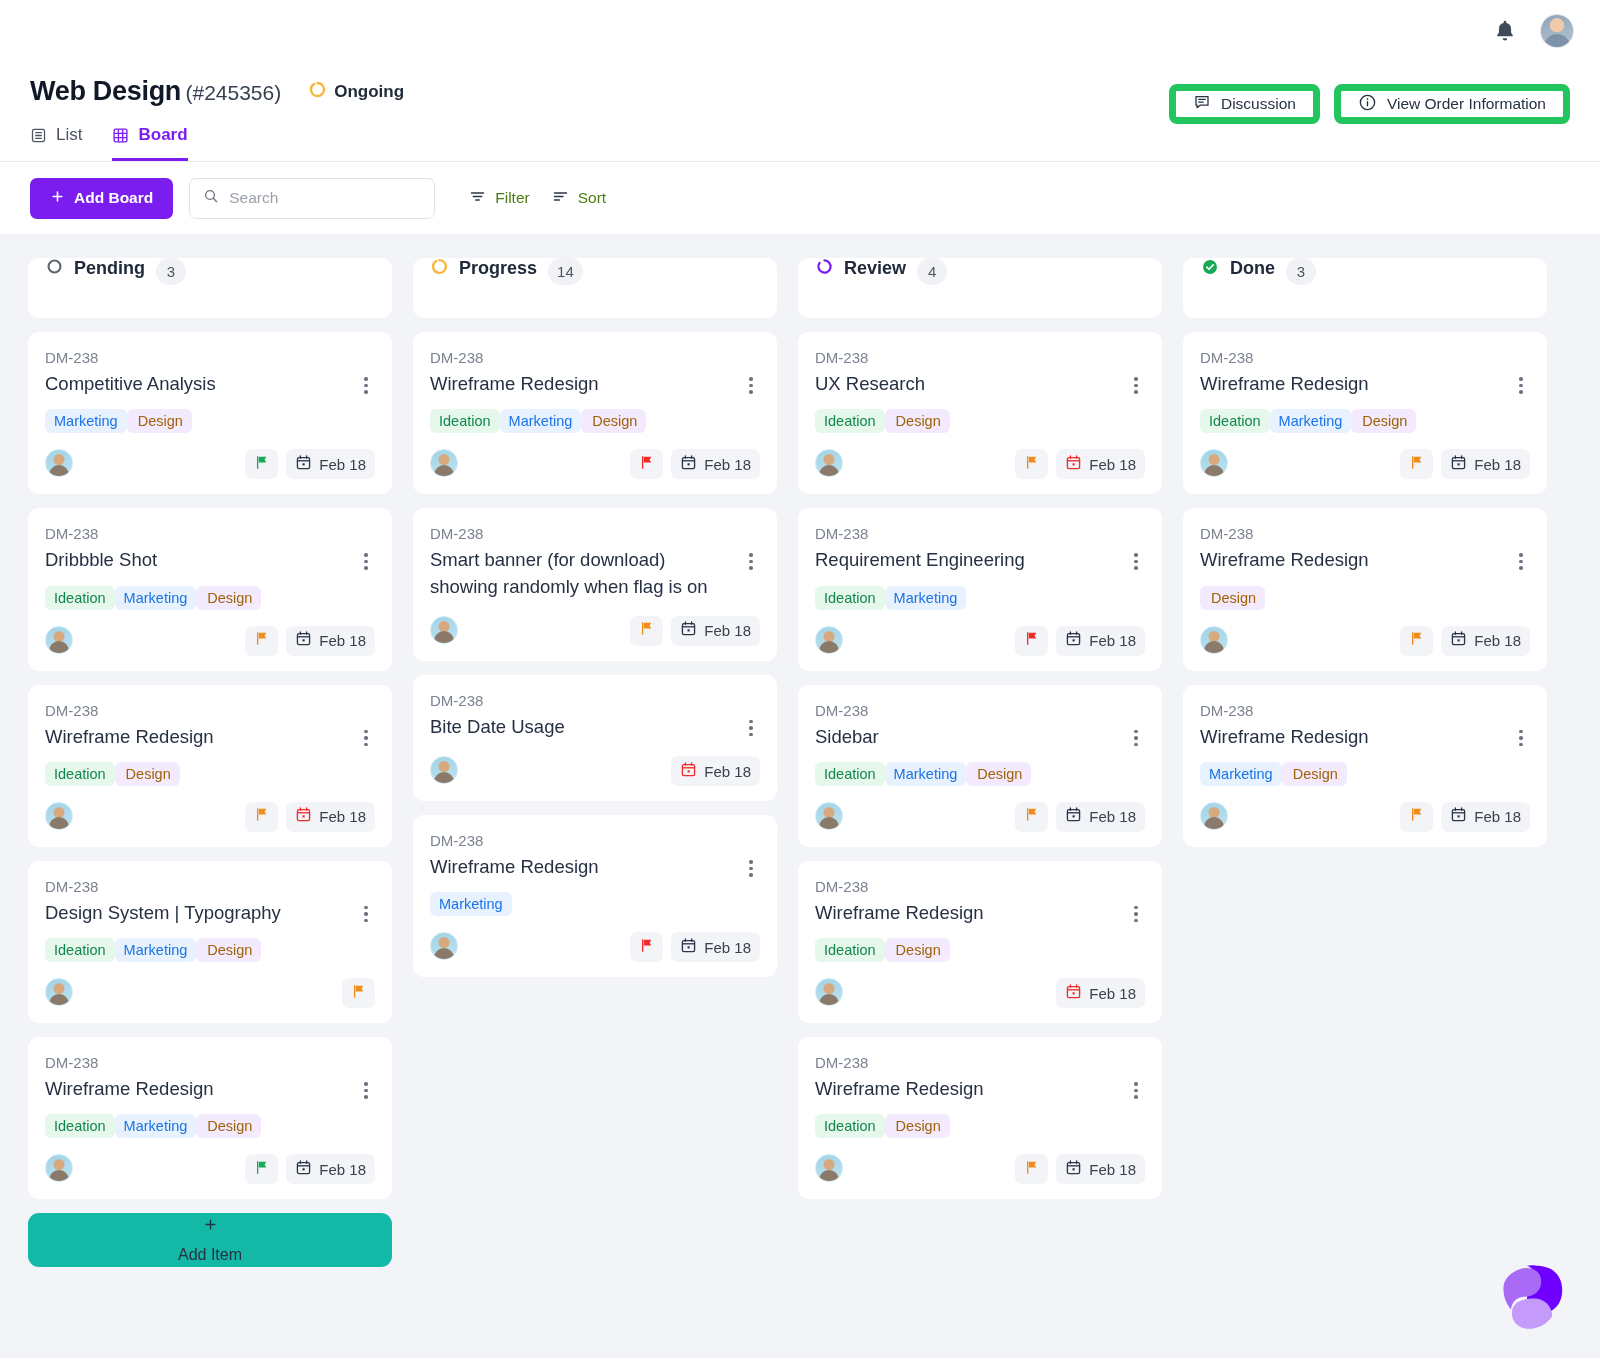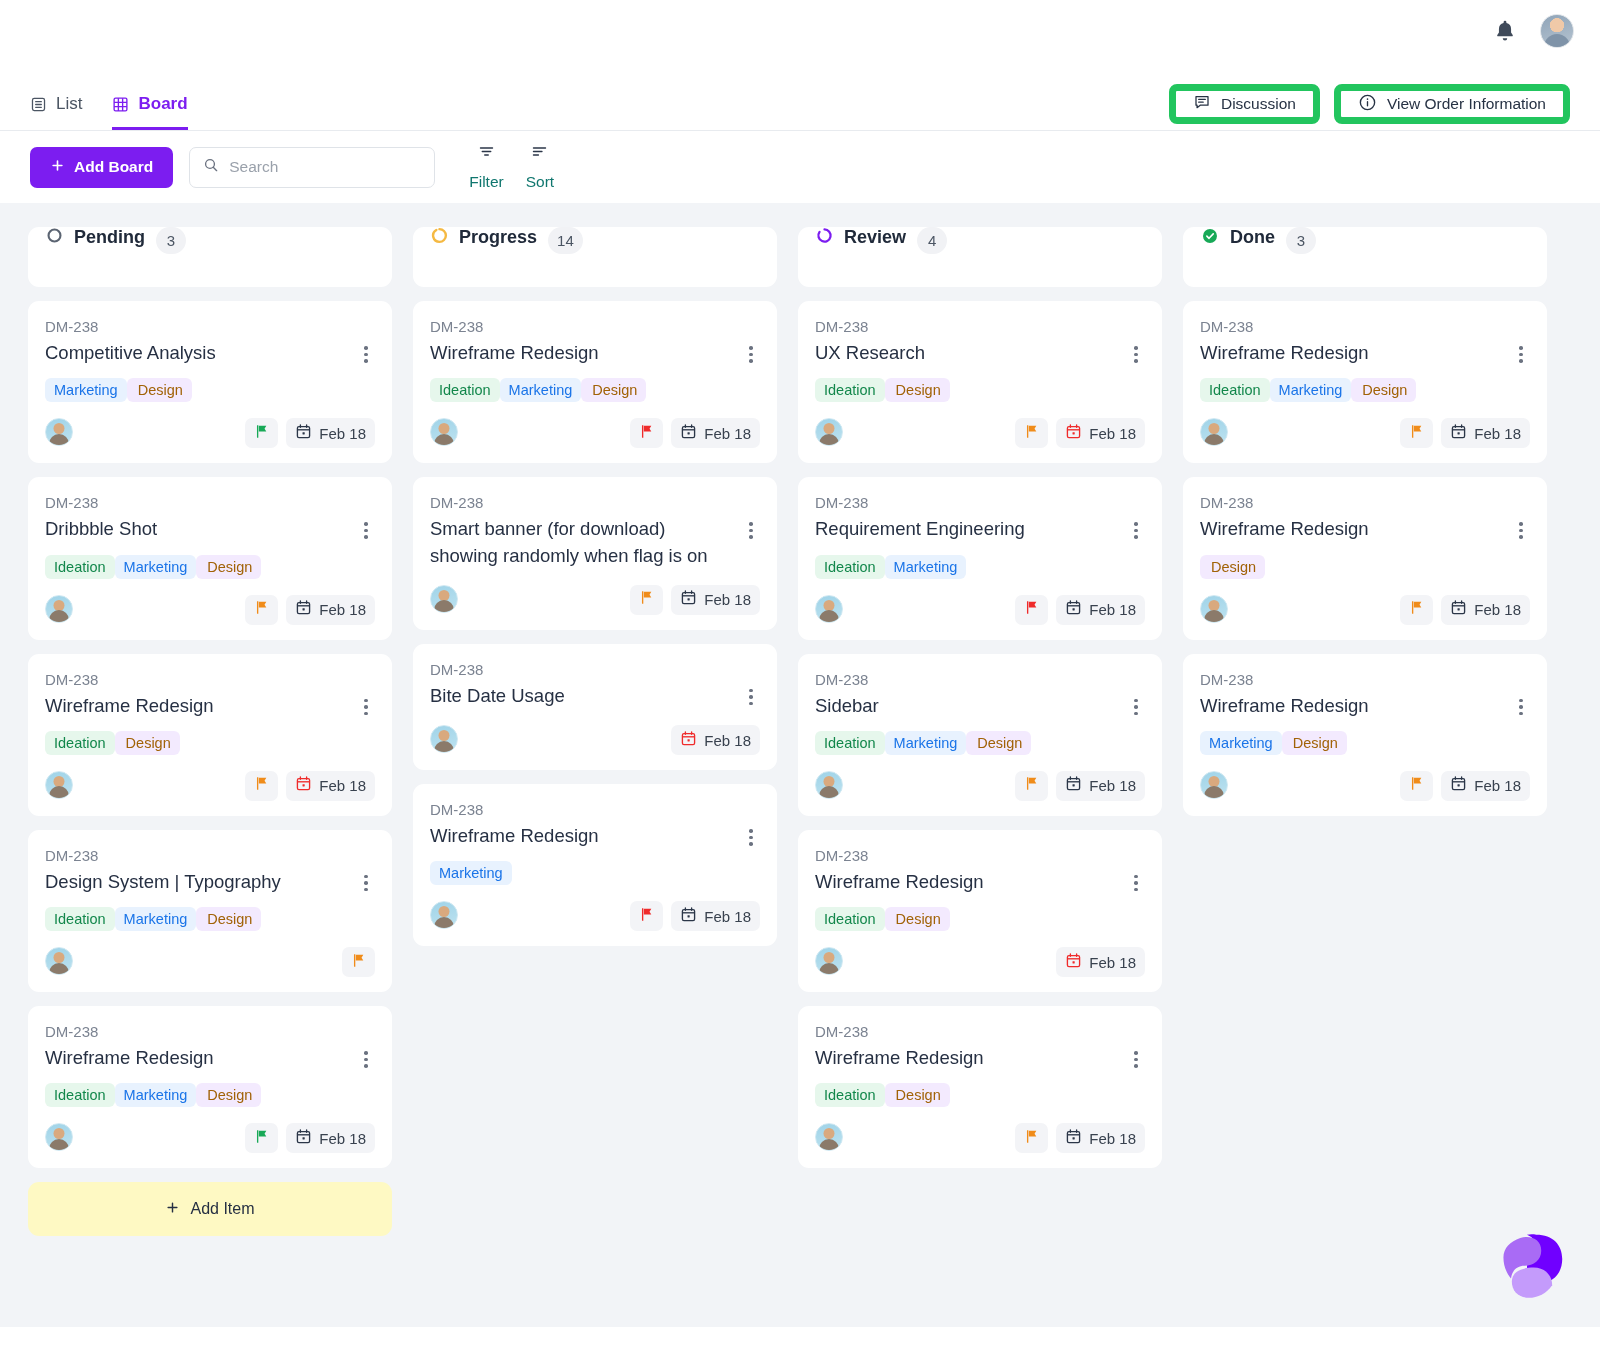--- a/index.html
+++ b/index.html
@@ -89,21 +89,21 @@
     width: 246px; height: 41px; padding: 0 13px;
     border: 1px solid #dfe3e8; border-radius: 7px; background:#fff;
   }
   .searchbox input {
     border: none; outline: none; font-size: 15.5px; color:#374151;
     font-family: "Liberation Sans", sans-serif; width: 100%; background: transparent;
   }
   .searchbox input::placeholder { color: #9aa1ab; }
   .tool-link {
     display:flex; align-items:center; gap:9px;
-    font-size: 15.5px; color:#0f766e; cursor:pointer; margin-left: 18px; flex-direction: column;
+    font-size: 15.5px; color:#4d7c0f; cursor:pointer; margin-left: 18px;
   }
 
   
   .board-area {
     background: #f2f4f7;
     height: 1124px;
     padding: 24px 28px 0 28px;
     position: relative;
     overflow: hidden;
   }
@@ -173,24 +173,25 @@
   .meta { display:flex; align-items:center; gap: 8px; }
   .chip {
     background:#f3f4f7; border-radius:7px; height: 30px;
     display:flex; align-items:center; gap:7px; padding: 0 9px;
   }
   .chip.flagonly { padding: 0 8px; }
   .chip-date { font-size: 15px; color:#39424f; }
 
   .additem {
     width:100%; height: 54px; border-radius: 11px;
-    background:#fef9c3; border:none; cursor:pointer;
+    background:#14b8a6; border:none; cursor:pointer;
     display:flex; align-items:center; justify-content:center; gap:10px;
     font-size: 16px; color:#263043;
     font-family: "Liberation Sans", sans-serif;
+    flex-direction: column;
   }
 
   
   .fab {
     position:absolute; right: 26px; bottom: 20px;
     width: 84px; height: 84px;
   }
 </style>
 </head>
 <body>
@@ -200,20 +201,34 @@
     <svg class="bell" viewBox="0 0 24 24" fill="#3f4a5a">
       <path d="M12 2.6a1.3 1.3 0 0 1 1.3 1.3v.7a5.6 5.6 0 0 1 4.3 5.45v3.3l1.5 2.45a.7.7 0 0 1-.6 1.07H5.5a.7.7 0 0 1-.6-1.07l1.5-2.45v-3.3A5.6 5.6 0 0 1 10.7 4.6v-.7A1.3 1.3 0 0 1 12 2.6z"></path>
       <path d="M9.9 18.6h4.2a2.1 2.1 0 0 1-4.2 0z"></path>
     </svg>
   </span>
   <span class="avatar-top"></span>
 </div>
 
 <div class="proj-header">
   <div class="proj-left">
+    <div class="proj-titleline">
+      <div>
+        <span class="proj-title">Web Design</span>
+        <span class="proj-id">(#245356)</span>
+      </div>
+      <div class="status-wrap">
+        <span>
+          <svg width="17" height="17" viewBox="0 0 24 24" fill="none">
+            <path d="M12 2.8a9.2 9.2 0 0 1 0 18.4 9.2 9.2 0 0 1-4.6-17.1" stroke="#f5b942" stroke-width="3.4" stroke-linecap="round"></path>
+          </svg>
+        </span>
+        <span class="status-label">Ongoing</span>
+      </div>
+    </div>
 
     <div class="tabs">
       <div class="tab">
         <span>
           <svg width="17" height="17" viewBox="0 0 24 24" fill="none" stroke="#4b5563" stroke-width="1.8">
             <rect x="3.5" y="3.5" width="17" height="17" rx="2.5"></rect>
             <path d="M8 8h8M8 12h8M8 16h8" stroke-linecap="round"></path>
           </svg>
         </span>
         <span>List</span>

